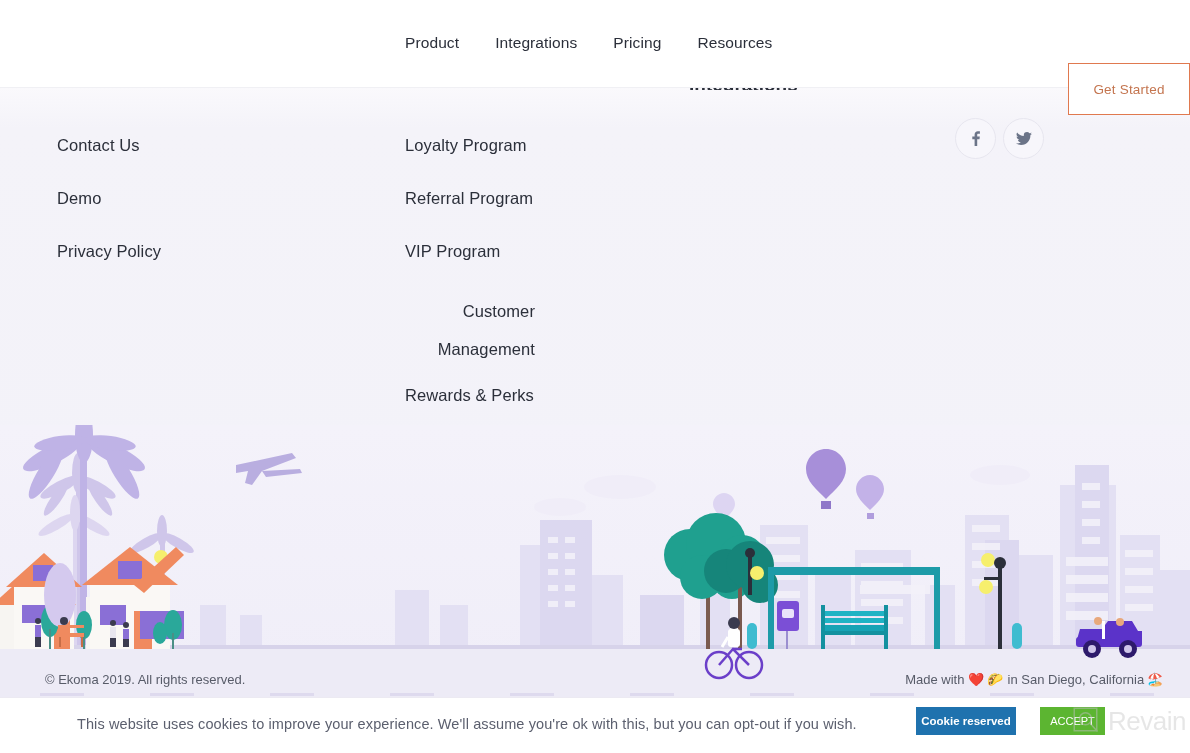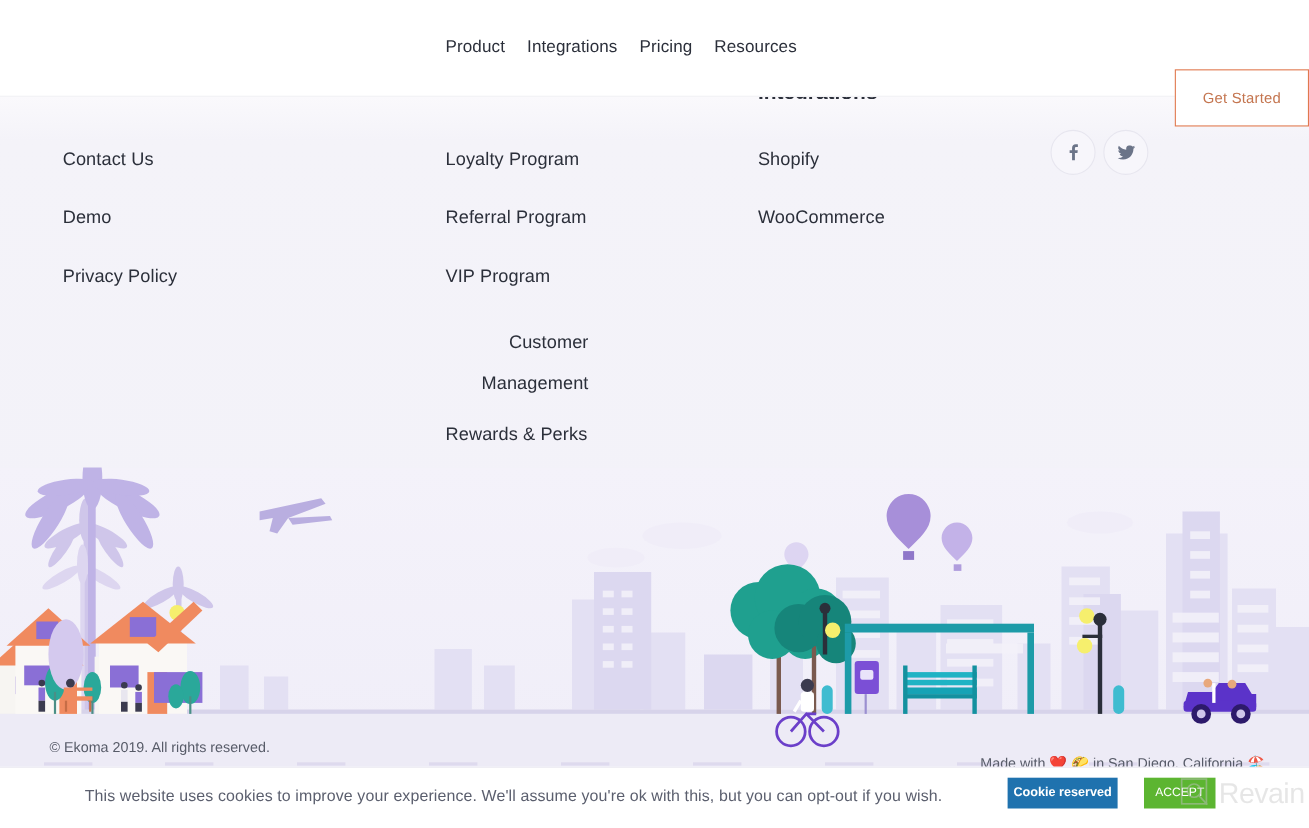--- a/index.html
+++ b/index.html
@@ -18,21 +18,21 @@
     background: #ffffff;
     border-bottom: 1px solid #f0f0f4;
     z-index: 50;
   }
   .logo {
     position: absolute; left: 8px; top: 18px;
     font-size: 44px; letter-spacing: -1.5px;
     font-weight: 400; color: #e8714a;
     line-height: 52px;
   }
-  .nav { position: absolute; left: 405px; top: 32px; display: flex; gap: 20px; }
+  .nav { position: absolute; left: 405px; top: 32px; display: flex; gap: 36px; }
   .nav-item {
     font-size: 15.5px; color: #2b2f3a; letter-spacing: .1px;
     cursor: pointer; line-height: 22px; white-space: nowrap;
   }
   .cta {
     position: absolute; right: 0px; top: 18px;
     width: 122px; height: 52px;
     border: 1.6px solid #e0794f;
     background: #fff; color: #c4754f;
     font-size: 13.5px; letter-spacing: .2px;
@@ -75,21 +75,21 @@
 
   
   .illus { position: absolute; left: 0; bottom: 8px; width: 1190px; height: 320px; }
 
   
   .botbar {
     position: absolute; bottom: 58px; left: 0; width: 1190px; height: 26px;
     font-size: 13px; color: #575b68;
   }
   .bot-left { position: absolute; left: 45px; top: 3px; white-space: nowrap; }
-  .bot-right { position: absolute; right: 40px; top: 3px; white-space: nowrap; margin-top: 14px; }
+  .bot-right { position: absolute; right: 26px; top: 3px; white-space: nowrap; }
 
   
   .cookie {
     position: absolute; bottom: 0; left: 0;
     width: 1190px; height: 56px;
     background: #ffffff;
     border-top: 1px solid #eceaf2;
     z-index: 80;
     padding-left: 15px;
   }
@@ -146,24 +146,20 @@
     </div>
 
     <div class="col col-2">
       <div class="flink">Loyalty Program</div>
       <div class="flink">Referral Program</div>
       <div class="flink">VIP Program</div>
       <div class="flink wrap">Customer Management</div>
       <div class="flink">Rewards &amp; Perks</div>
     </div>
 
-    <div class="col col-3">
-      <div class="flink">Shopify</div>
-      <div class="flink">WooCommerce</div>
-    </div>
 
     <div class="socials">
       <div class="sbtn">
         <svg width="8" height="15" viewBox="0 0 8 15">
             <path d="M5.2 15V8.2h2.3l.3-2.6H5.2V3.9c0-.76.2-1.27 1.3-1.27H7.9V.3C7.66.28 6.84.22 5.9.22 3.9.22 2.6 1.43 2.6 3.65v1.95H.3v2.6h2.3V15h2.6z"></path>
           </svg>
       </div>
       <div class="sbtn">
         <svg width="16" height="14" viewBox="0 0 16 14">
             <path d="M16 1.7c-.6.26-1.23.44-1.9.52.68-.41 1.2-1.05 1.45-1.82-.64.38-1.35.65-2.1.8A3.28 3.28 0 0 0 11.06 0a3.28 3.28 0 0 0-3.28 3.28c0 .26.03.51.09.75A9.32 9.32 0 0 1 1.11.6a3.27 3.27 0 0 0 1.02 4.38 3.26 3.26 0 0 1-1.49-.41v.04c0 1.59 1.13 2.92 2.63 3.22a3.3 3.3 0 0 1-1.48.06 3.29 3.29 0 0 0 3.07 2.28A6.59 6.59 0 0 1 0 11.53a9.29 9.29 0 0 0 5.03 1.48c6.04 0 9.34-5 9.34-9.34l-.01-.43A6.66 6.66 0 0 0 16 1.7z"></path>

